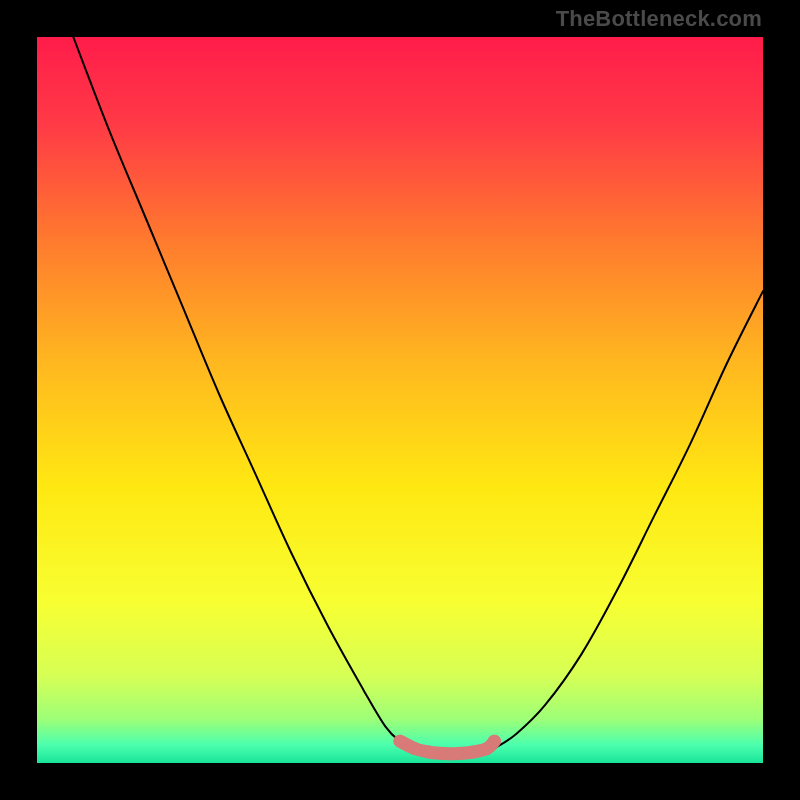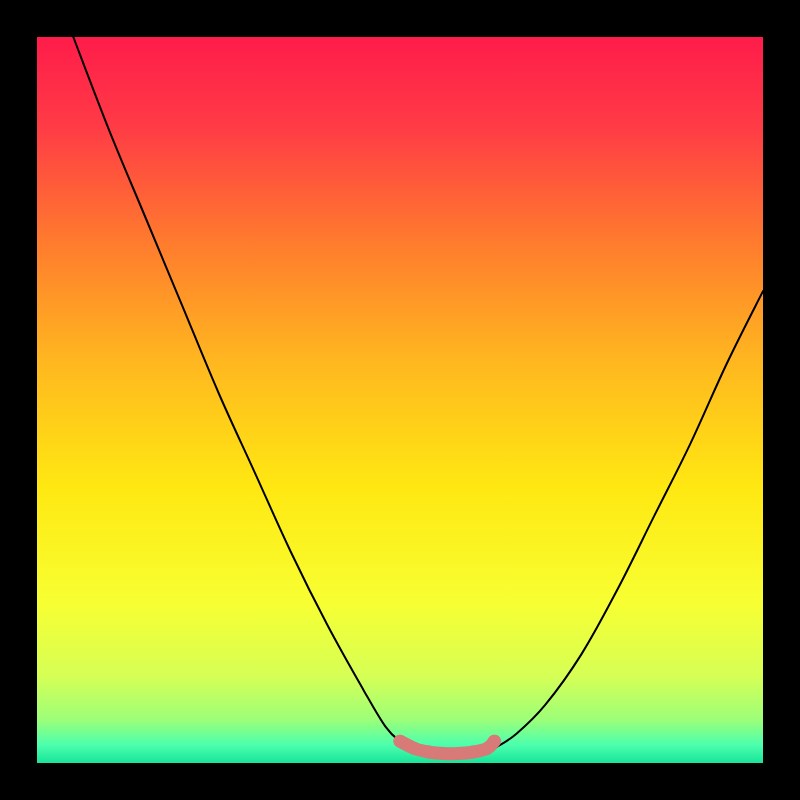--- a/index.html
+++ b/index.html
@@ -85,13 +85,14 @@
           <circle cx="392.04" cy="715.11" r="6.5" fill="#d87a78"></circle>
           <circle cx="406.56000000000006" cy="716.562" r="6.5" fill="#d87a78"></circle>
           <circle cx="421.08" cy="716.562" r="6.5" fill="#d87a78"></circle>
           <circle cx="435.59999999999997" cy="715.11" r="6.5" fill="#d87a78"></circle>
           <circle cx="450.12" cy="711.48" r="6.5" fill="#d87a78"></circle>
           <circle cx="457.38" cy="704.22" r="6.5" fill="#d87a78"></circle>
         </g>
     </svg>
   </div>
 
+  <div class="watermark">TheBottleneck.com</div>
 </div>
 
 </body></html>

